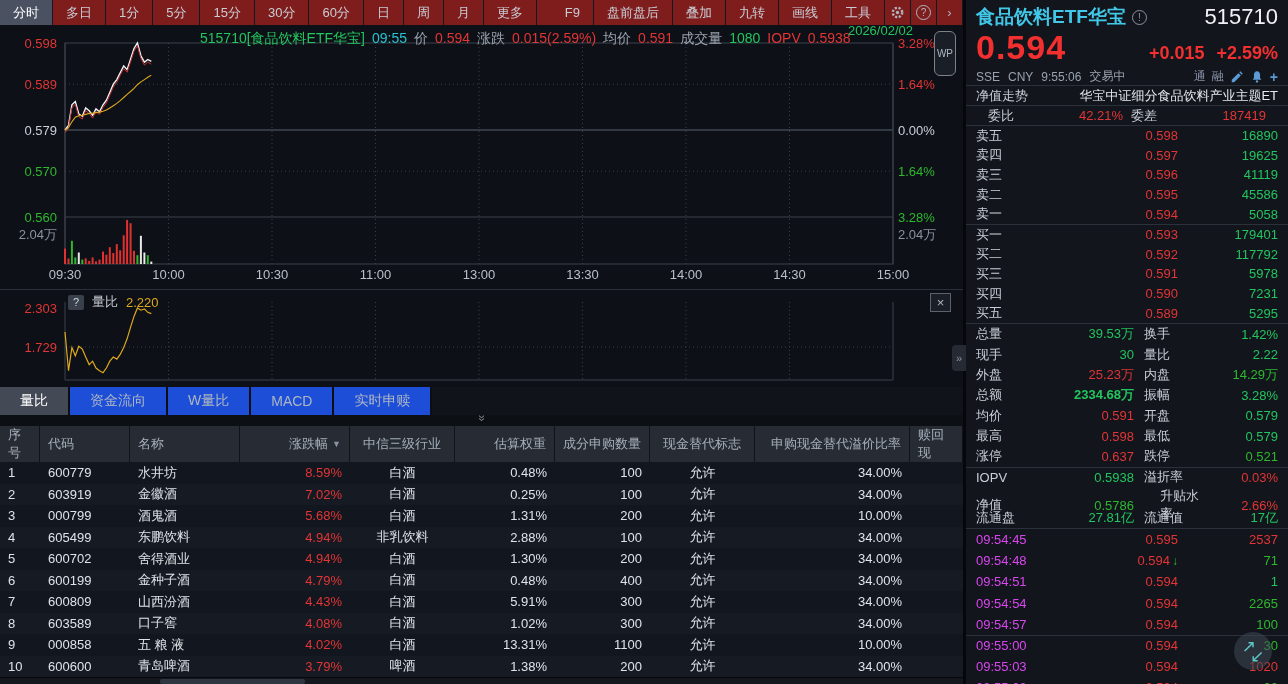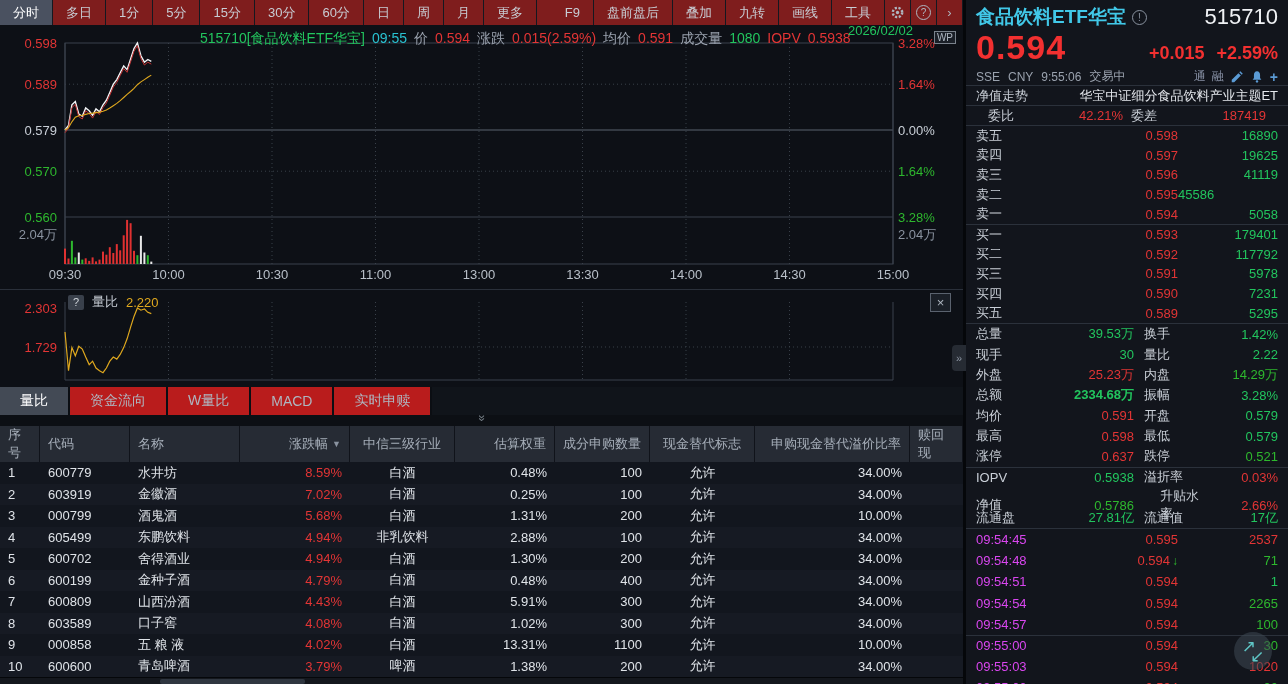--- a/index.html
+++ b/index.html
@@ -23,36 +23,36 @@
   
   .main-chart { position:relative; flex:0 0 260px; background:#0d1016; }
   .chart-header { position:absolute; top:5px; left:200px; display:flex; gap:7px;
     font-size:14px; white-space:nowrap; }
   .chart-header span { display:inline-block; }
   .axis-lab { position:absolute; font-size:13px; transform:translateY(-50%); }
   .ax-left { right:906px; text-align:right; width:57px; }
   .ax-right { left:898px; text-align:left; }
   .x-lab { position:absolute; top:242px; font-size:13px; color:#b9c0c9; transform:translateX(-50%); }
   .wp-badge { position:absolute; top:6px; right:7px; border:1px solid #7a828c; color:#aeb6c0;
-    font-size:10px; padding:0 2px; border-radius:0; background:#1a1f27; }
+    font-size:10px; padding:16px 2px; border-radius:6px; background:#1a1f27; }
   .c-r { color:#e23535; } .c-g { color:#2eb82e; } .c-w { color:#22c55e; }
   .c-dim { color:#8a93a0; } .c-flat { color:#c9cfd7; } .c-y { color:#dfa81e; }
   .c-cyan { color:#29c2d1; } .c-gray { color:#9aa2ae; }
 
   
   .sub-chart { position:relative; flex:0 0 93px; background:#0d1016; border-top:1px solid #2a303a; }
   .sub-header { position:absolute; top:3px; left:68px; display:flex; gap:8px; font-size:13px; align-items:center; }
   .help-box { width:16px; height:15px; background:#39404b; color:#cfd4da; text-align:center;
     line-height:15px; font-size:11px; border-radius:2px; }
   .sub-close { position:absolute; top:3px; right:12px; width:21px; height:19px; border:1px solid #5a626e;
     background:#1a1f27; color:#aeb6c0; font-size:13px; line-height:17px; text-align:center; cursor:default; }
 
   
   .ptabs { flex:0 0 28px; background:#10141a; display:flex; font-size:14px; color:#aeb6c0; }
-  .ptab { padding:0 20px; display:flex; align-items:center; background:#b91c1c; border-right:2px solid #0b0e13; cursor:default; }
+  .ptab { padding:0 20px; display:flex; align-items:center; background:#1d4ed8; border-right:2px solid #0b0e13; cursor:default; }
   .ptab.active { background:#434a55; color:#fff; }
   .handle-strip { flex:0 0 11px; background:#0c0f14; position:relative; }
   .handle-strip .collapse { position:absolute; left:50%; top:-4px; transform:translateX(-50%) rotate(90deg);
     color:#778088; font-size:12px; }
 
   
   .tbl-head, .tbl-row { display:grid;
     grid-template-columns:40px 90px 110px 110px 105px 100px 95px 105px 155px 1fr;
     align-items:center; font-size:13px; }
   .tbl-head { flex:0 0 24px; background:#262b34; color:#a7afba; }
@@ -440,21 +440,21 @@
           <span class="c-w" style="text-align: right;">19625</span>
         </div>
         <div class="book-row">
           <span class="lab">卖三</span>
           <span class="c-r" style="text-align: right;">0.596</span>
           <span class="c-w" style="text-align: right;">41119</span>
         </div>
         <div class="book-row">
           <span class="lab">卖二</span>
           <span class="c-r" style="text-align: right;">0.595</span>
-          <span class="c-w" style="">45586</span>
+          <span class="c-w" style="text-align: right;">45586</span>
         </div>
         <div class="book-row">
           <span class="lab">卖一</span>
           <span class="c-r" style="text-align: right;">0.594</span>
           <span class="c-w" style="text-align: right;">5058</span>
         </div>
       </div>
     <div class="book" id="bidBook">
         <div class="book-row">
           <span class="lab">买一</span>

